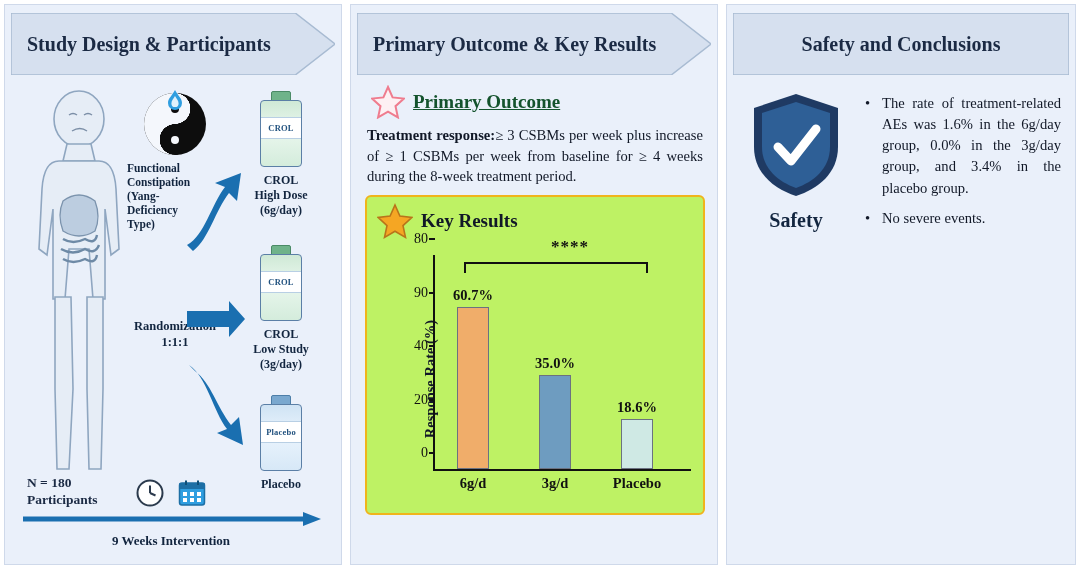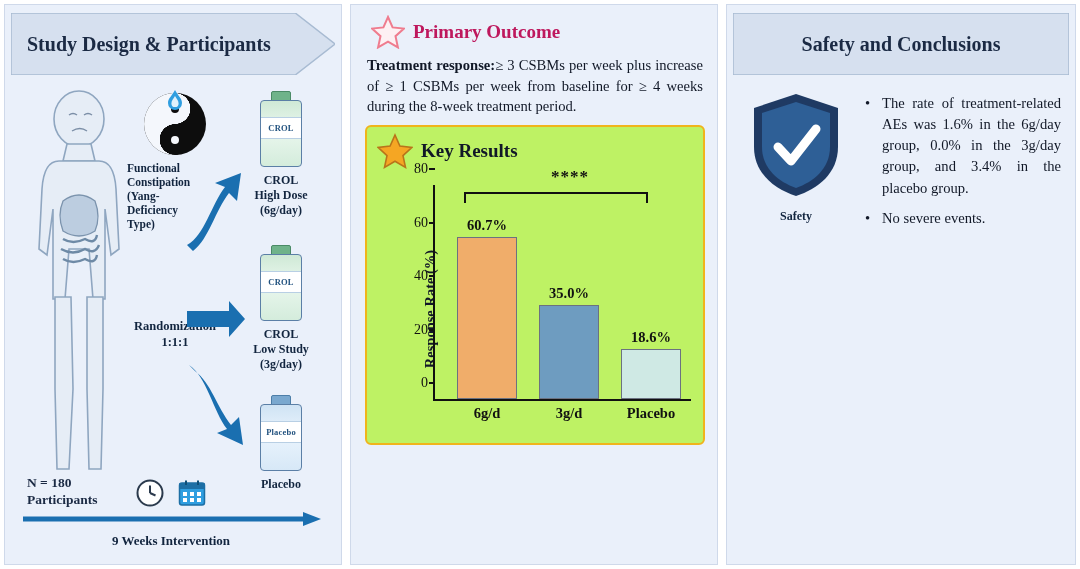--- a/index.html
+++ b/index.html
@@ -159,21 +159,21 @@
     font-size: 13px; font-weight: bold; color: #12253f; margin-top: 3px;
   }
 
   
   .p2-body { position: relative; padding: 6px 12px 0 14px; }
   .section-head {
     display: flex; align-items: center; gap: 8px;
     margin: 4px 0 6px 6px;
   }
   .section-head .title {
-    font-size: 19px; font-weight: bold; color: #be185d;
+    font-size: 19px; font-weight: bold; color: #14532d; text-decoration: underline;
   }
   .primary-text {
     font-size: 14.6px; color: #111827; line-height: 1.42;
     text-align: justify; margin: 0 2px 8px 2px;
   }
   .primary-text b { font-weight: bold; margin-top: 44px; }
 
   .results-box {
     border: 2.5px solid #f0b41c;
     border-radius: 6px;
@@ -202,21 +202,21 @@
     position: absolute; right: 100%;
     transform: translateY(-50%);
     padding-right: 7px;
     font-size: 14px; color: #111; font-weight: normal;
   }
   .ytick::after {
     content: ""; position: absolute; right: 0; top: 50%;
     width: 6px; height: 2px; background: #111; transform: translateY(-50%);
   }
   .bar {
-    position: absolute; bottom: 0; width: 60px;
+    position: absolute; bottom: 0; width: 32px;
     border: 1.4px solid #6b7280;
   }
   .bar .val {
     position: absolute; left: 50%; transform: translateX(-50%);
     top: -21px;
     font-size: 14.5px; font-weight: bold; color: #111;
     white-space: nowrap;
   }
   .xlabel {
     position: absolute; top: 100%; margin-top: 7px;
@@ -227,21 +227,21 @@
   .sig-wrap { position: absolute; left: 60px; top: 8px; width: 258px; height: 40px; }
   .sig-stars {
     position: absolute; left: 118px; top: -12px;
     font-size: 17px; font-weight: bold; color: #111; letter-spacing: 1px;
   }
 
   
   .p3-body { position: relative; padding: 10px 14px 0 14px; height: 480px; }
   .safety-block { display: flex; gap: 14px; align-items: flex-start; }
   .shield-wrap { width: 110px; text-align: center; flex: 0 0 110px; padding-top: 6px; }
-  .shield-caption { margin-top: 6px; font-size: 12px; font-weight: bold; color: #12253f; }
+  .shield-caption { margin-top: 6px; font-size: 20px; font-weight: bold; color: #12253f; }
   .bullets { flex: 1; padding-top: 8px; }
   .bullet {
     display: flex; gap: 9px; margin-bottom: 9px;
     font-size: 14.6px; color: #111827; line-height: 1.45;
   }
   .bullet .dot { flex: 0 0 8px; }
   .bullet .txt { text-align: justify; }
 
   .conclusions {
     margin-top: 16px;
@@ -401,20 +401,26 @@
           <line x1="2" y1="7" x2="282" y2="7" stroke="#1a6fb0" stroke-width="5"></line>
           <polygon points="282,0 300,7 282,14" fill="#1a6fb0"></polygon>
         </svg>
         <div class="timeline-label">9 Weeks Intervention</div>
       </div>
 
     </div>
   </div>
 
   <div class="panel panel-2">
+    <div class="banner">
+      <svg class="arrow-shape" viewBox="0 0 356 62" preserveAspectRatio="none">
+        <polygon points="0,0 316,0 356,31 316,62 0,62" fill="#d6e0ef" stroke="#a8bbd2" stroke-width="1.5"></polygon>
+      </svg>
+      <div class="banner-text">Primary Outcome &amp; Key Results</div>
+    </div>
 
     <div class="p2-body">
       <div class="section-head">
         <svg width="34" height="34" viewBox="0 0 34 34">
           <polygon points="17,2 21.6,12.4 33,13.6 24.5,21.2 26.9,32.4 17,26.6 7.1,32.4 9.5,21.2 1,13.6 12.4,12.4" fill="#fdf0f3" stroke="#ef7c8e" stroke-width="2"></polygon>
         </svg>
         <div class="title">Primary Outcome</div>
       </div>
 
       <div class="primary-text">
@@ -436,21 +442,21 @@
             <svg width="258" height="32" viewBox="0 0 258 32" style="position:absolute;left:0;top:6px">
               <polyline points="32,18 32,8 214,8 214,18" fill="none" stroke="#111" stroke-width="2"></polyline>
             </svg>
             <div class="sig-stars">****</div>
           </div>
 
           <div class="plot">
             <div class="ytick" style="bottom:0%">0</div>
             <div class="ytick" style="bottom:25%">20</div>
             <div class="ytick" style="bottom:50%">40</div>
-            <div class="ytick" style="bottom:75%">60</div>
+            <div class="ytick" style="bottom:75%">90</div>
             <div class="ytick" style="bottom:100%">80</div>
 
             <div class="bar" style="left:22px;height:75.9%;background:#f0ad6a">
               <div class="val">60.7%</div>
               <div class="xlabel">6g/d</div>
             </div>
             <div class="bar" style="left:104px;height:43.8%;background:#6e9cc0">
               <div class="val">35.0%</div>
               <div class="xlabel">3g/d</div>
             </div>

